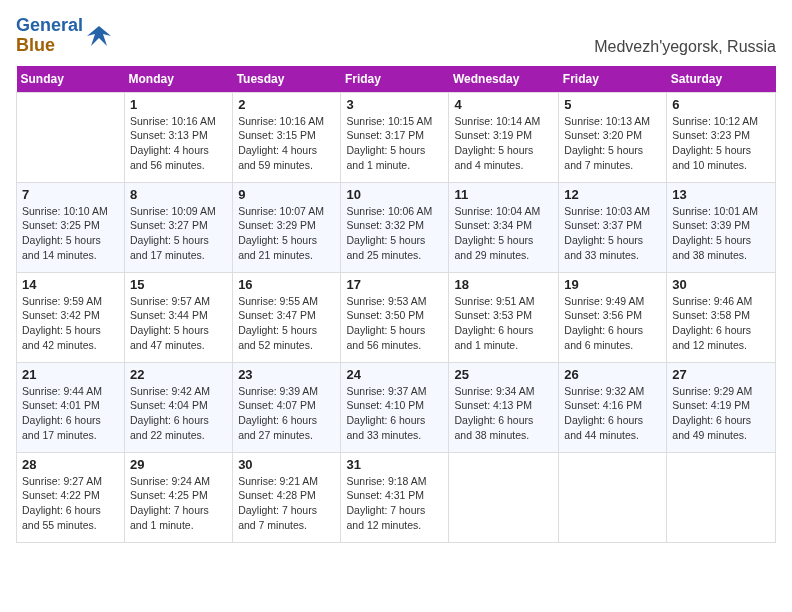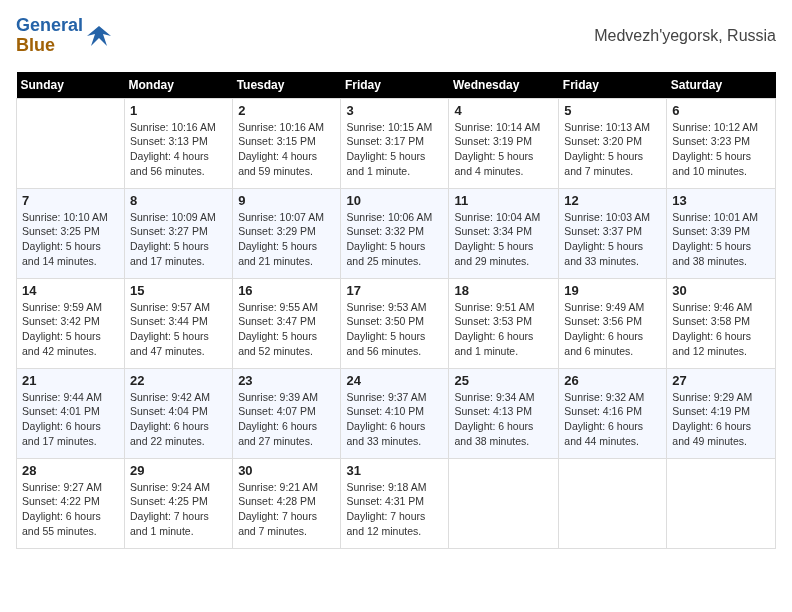--- a/index.html
+++ b/index.html
@@ -6,22 +6,22 @@
     body {
       font-family: Arial, sans-serif;
       background: #fff;
       width: 792px;
       min-height: 612px;
       padding: 16px;
     }
     .header {
       display: flex;
       justify-content: space-between;
-      align-items: center;
-      margin-bottom: 16px;
+      align-items: flex-end;
+      margin-bottom: 10px;
     }
     .logo {
       display: flex;
       align-items: center;
     }
     .logo-text {
       font-size: 18px;
       font-weight: bold;
       color: #1a1a2e;
       line-height: 1.1;
@@ -45,21 +45,21 @@
     .location-title {
       font-size: 16px;
       color: #444;
     }
     .calendar-table {
       width: 100%;
       border-collapse: collapse;
       font-size: 11px;
     }
     .calendar-table th {
-      background: #000000;
+      background: #a21caf;
       color: #fff;
       padding: 6px 4px;
       text-align: left;
       font-size: 12px;
       font-weight: bold;
       margin-left: 28px;
     }
     .calendar-table td {
       border: 1px solid #ddd;
       vertical-align: top;

